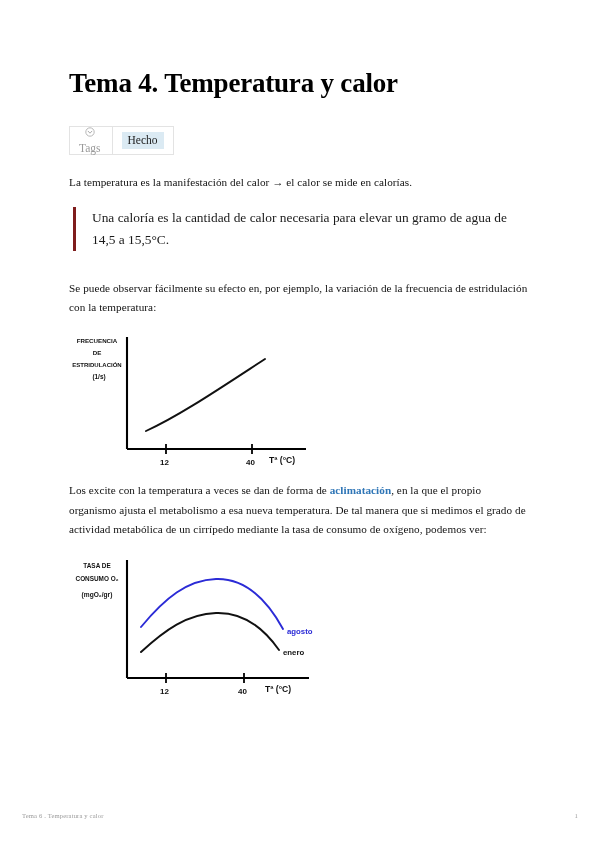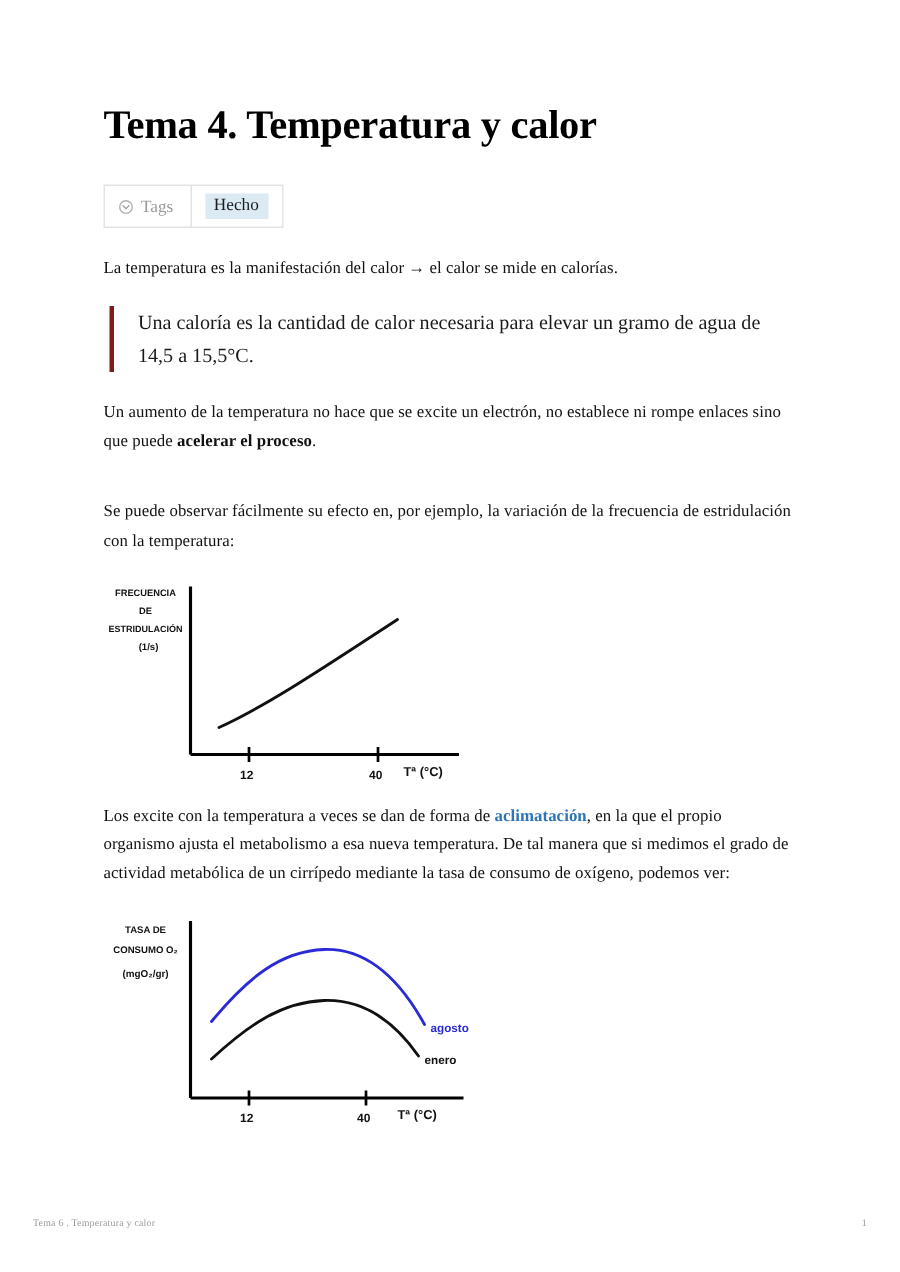--- a/index.html
+++ b/index.html
@@ -46,20 +46,21 @@
   }
   .tags-cell {
     display: flex;
     align-items: center;
     gap: 5px;
     padding: 0 11px 0 9px;
     border-right: 1px solid #e3e3e3;
     color: #9a9a9a;
     font-size: 11.5px;
     font-family: "Liberation Serif", serif;
+    flex-direction: column;
   }
   .circle-chevron {
     width: 10px;
     height: 10px;
     display: inline-block;
     flex: none;
   }
   .tags-value-cell {
     display: flex;
     align-items: center;
@@ -138,21 +139,20 @@
       </div>
       <div class="tags-value-cell">
         <span class="badge">Hecho</span>
       </div>
     </div>
 
     <p class="para">La temperatura es la manifestación del calor → el calor se mide en calorías.</p>
 
     <div class="quote">Una caloría es la cantidad de calor necesaria para elevar un gramo de agua de 14,5 a 15,5°C.</div>
 
-    <p class="para"><span>Un aumento de la temperatura no hace que se excite un electrón, no establece ni rompe enlaces sino que puede </span><span class="bold">acelerar el proceso</span><span>.</span></p>
 
     <p class="para tight">Se puede observar fácilmente su efecto en, por ejemplo, la variación de la frecuencia de estridulación con la temperatura:</p>
 
     <div class="figure">
       <svg width="300" height="140" viewBox="0 0 300 140">
 
         <line x1="58" y1="6" x2="58" y2="118" stroke="#000" stroke-width="2.1"></line>
 
         <line x1="58" y1="118" x2="237" y2="118" stroke="#000" stroke-width="2.1"></line>
 

